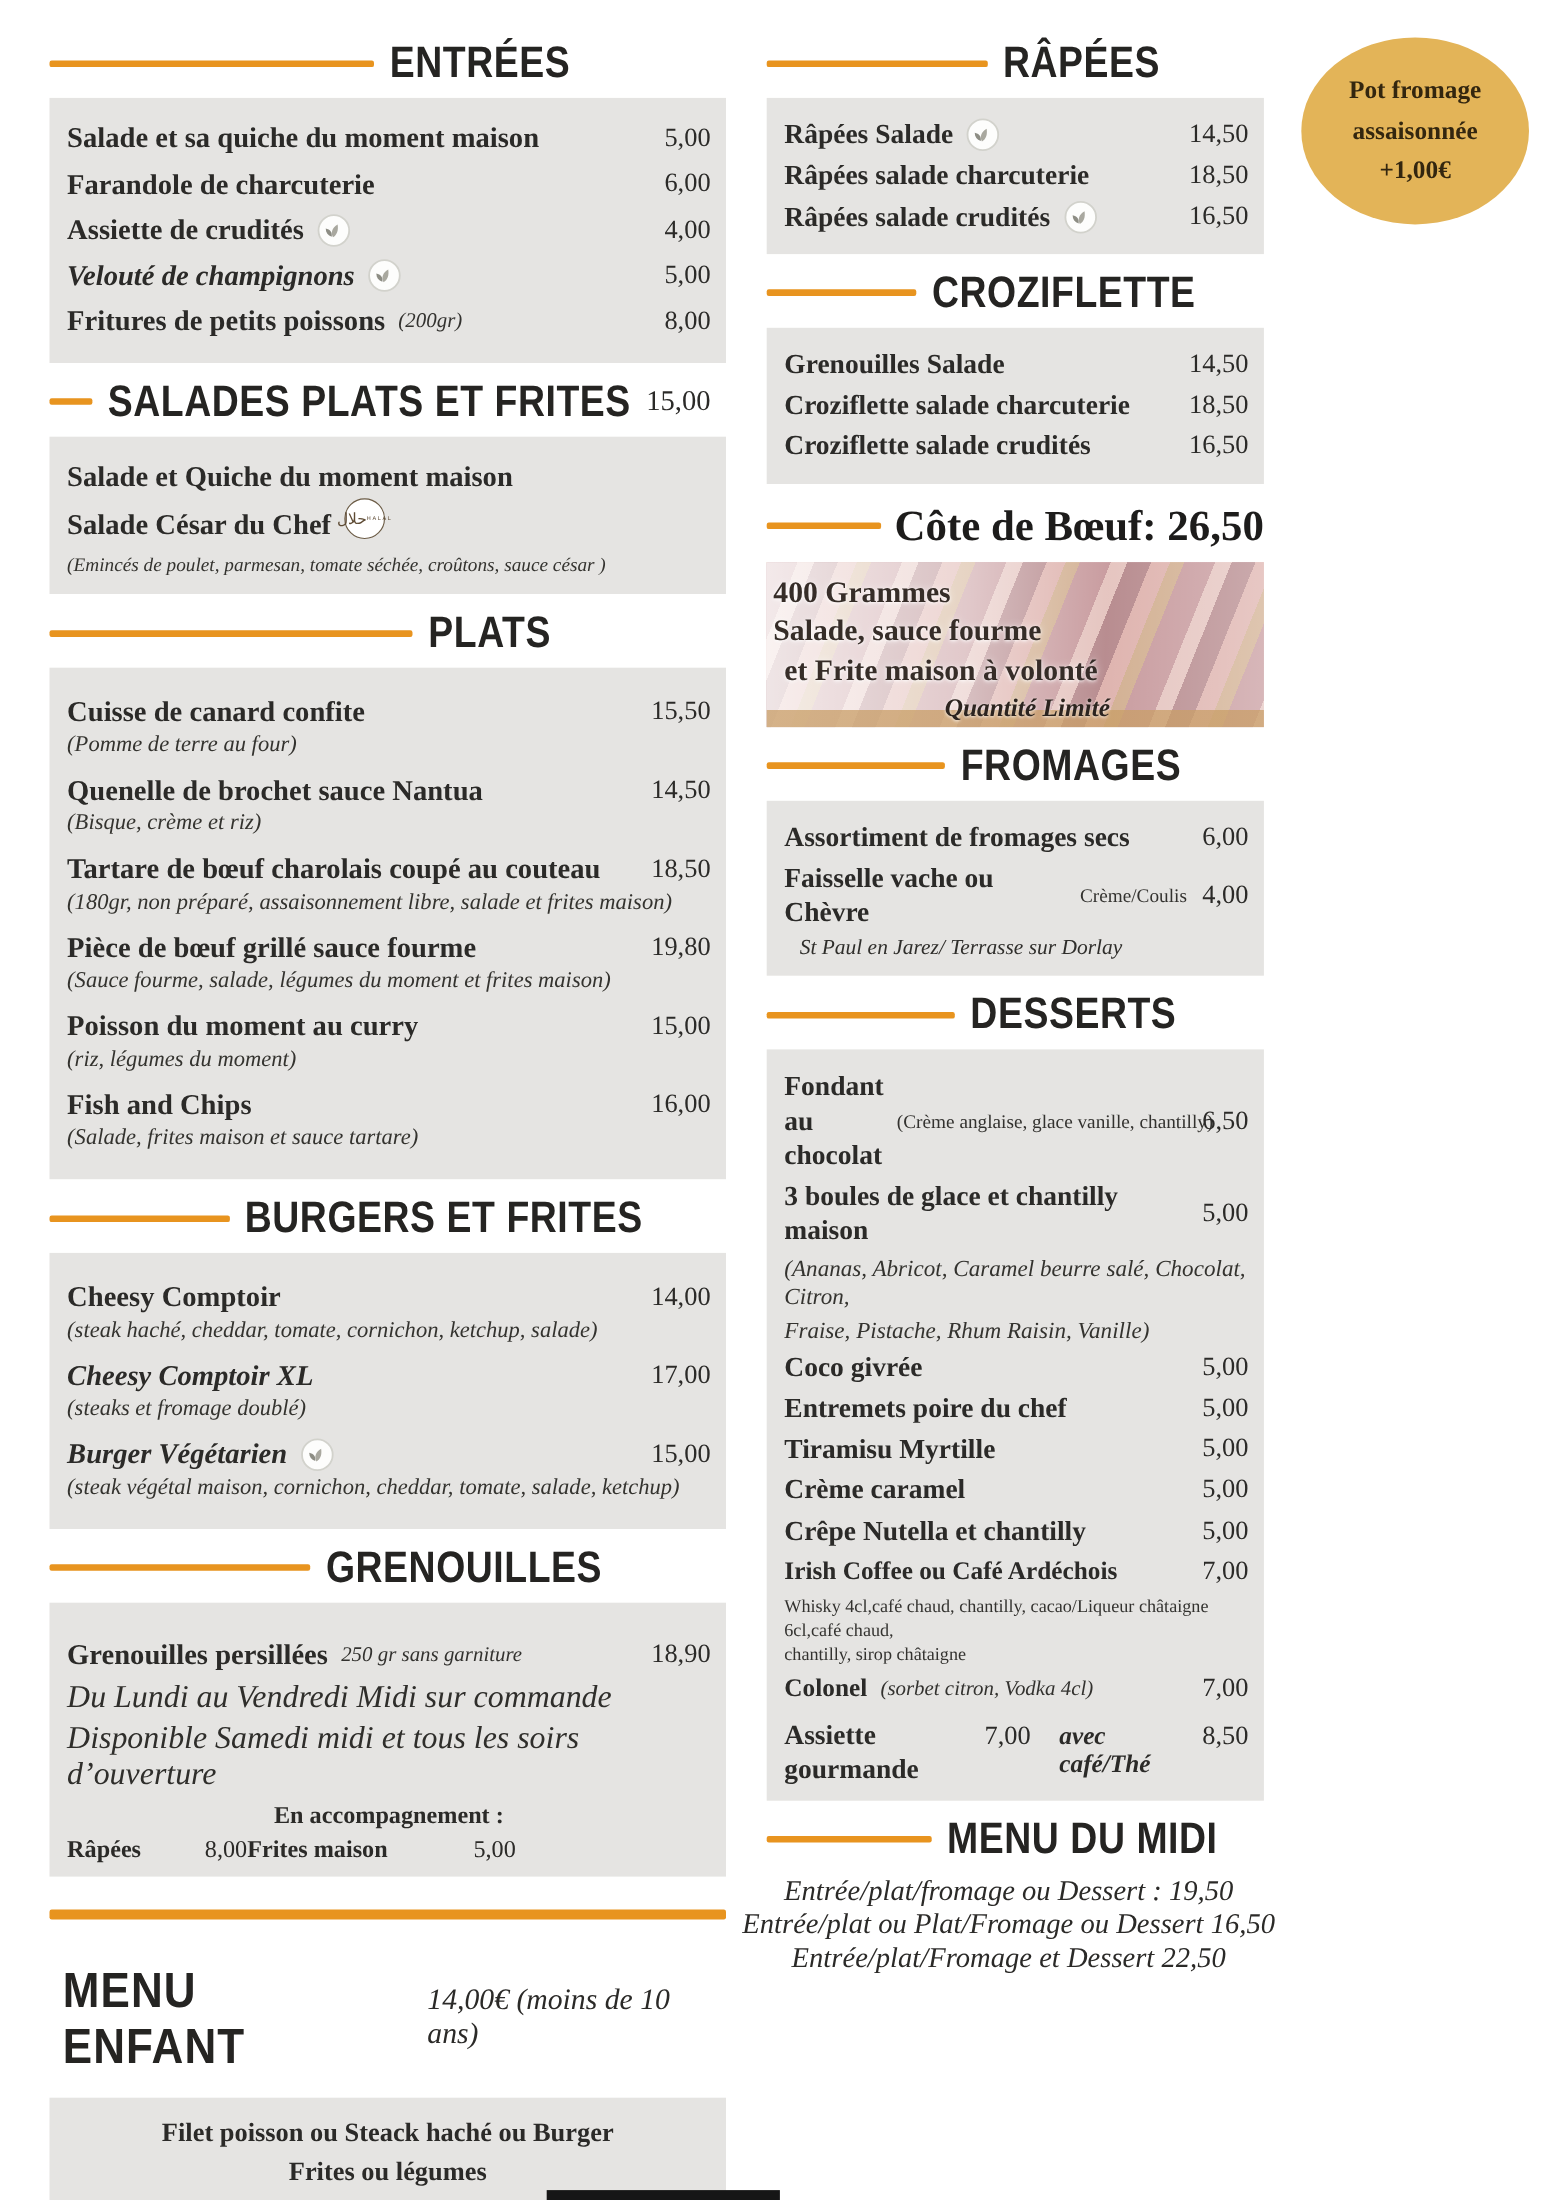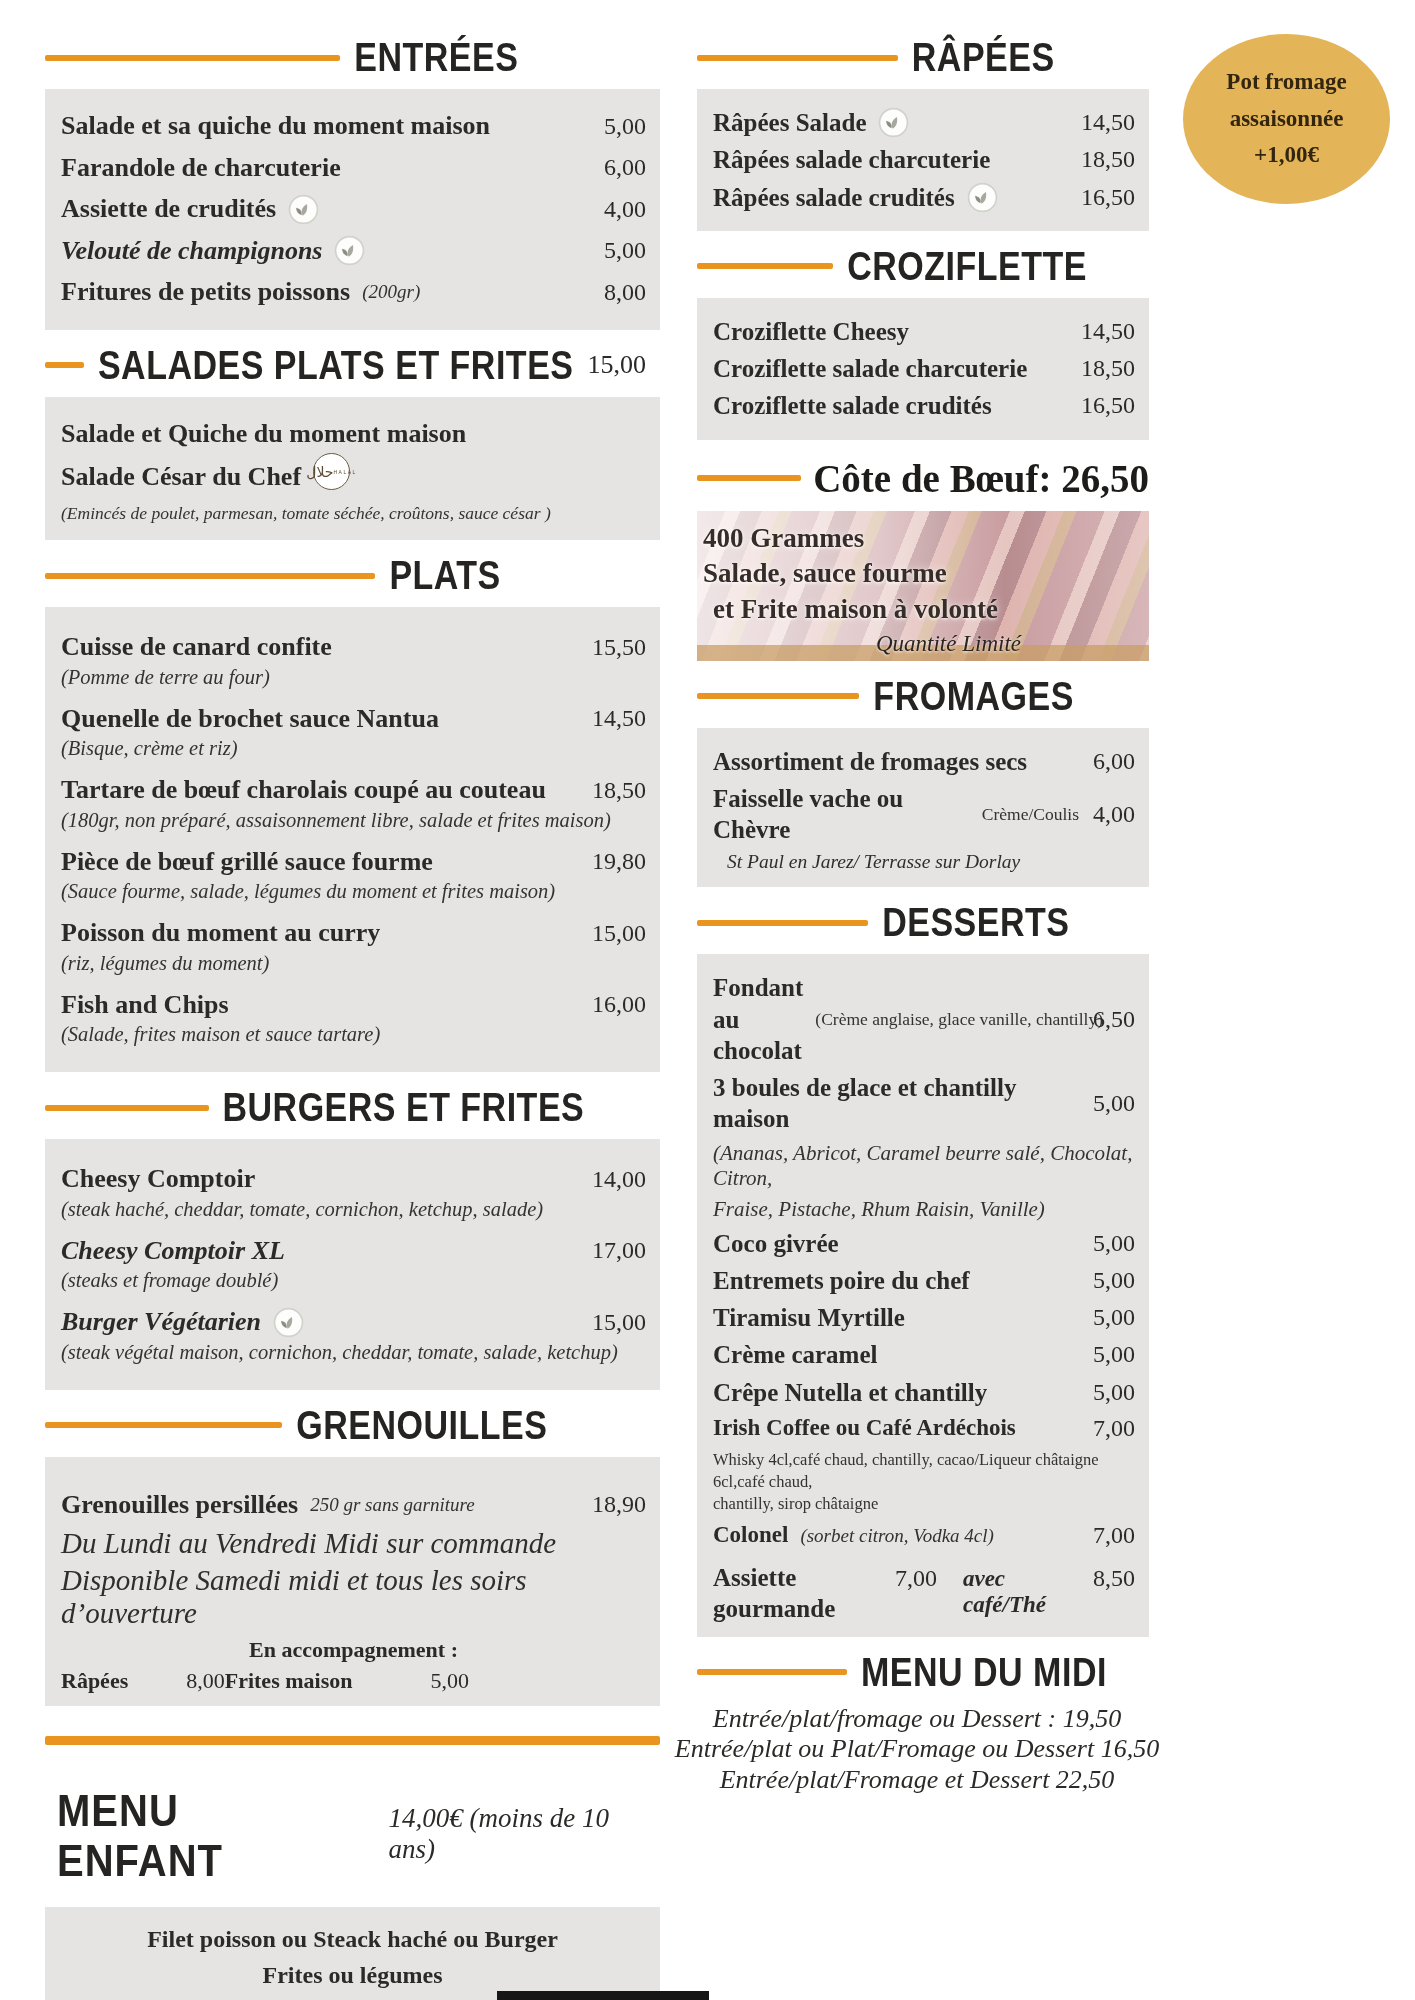--- a/index.html
+++ b/index.html
@@ -67,21 +67,21 @@
   .cote-head{display:flex;align-items:center;gap:12px;margin:16px 0 10px}
   .cote-title{font-weight:700;font-size:39px;color:#1d1c1b;white-space:nowrap}
   .cote-head .rule{flex:1}
   .cote-photo{position:relative;height:150px;padding:10px 0 0 6px;
     background:
       linear-gradient(to top, rgba(201,158,103,.75) 0 16px, rgba(255,255,255,0) 16px),
       linear-gradient(92deg, rgba(255,255,255,.82) 0%, rgba(255,255,255,.55) 40%, rgba(255,255,255,.18) 68%, rgba(255,255,255,.4) 100%),
       repeating-linear-gradient(112deg,#bd878b 0 26px,#e0b9b3 26px 40px,#a97478 40px 60px,#d8a49e 60px 76px,#c9a07c 76px 88px)}
   .cote-line{font-weight:700;font-size:27px;line-height:1.32;color:#362d28;
     text-shadow:0 1px 3px rgba(255,255,255,.9),0 0 8px rgba(255,255,255,.65)}
-  .cote-note{position:absolute;right:128px;bottom:4px;font-weight:400;font-style:italic;font-size:23px;
+  .cote-note{position:absolute;right:140px;bottom:4px;font-weight:700;font-style:italic;font-size:23px;
     color:#2c241f;text-shadow:0 1px 3px rgba(255,255,255,.9)}
 
   
   .hr{height:9px;background:#E8941F;margin:30px 0 0;border-radius:2px}
   .enfant-head{display:flex;align-items:baseline;gap:34px;margin:46px 0 26px 12px}
   .enfant-title{font-family:"Liberation Sans",sans-serif;font-weight:700;font-size:40px;color:#252422;
     transform:scaleY(1.12);transform-origin:left center;letter-spacing:1px}
   .enfant-price{font-style:italic;font-size:27px}
   .enfant-box{text-align:center;padding:14px 10px}
   .enfant-line{font-weight:700;font-size:24px;line-height:1.5}
@@ -354,21 +354,21 @@
         </div>
       </div>
     <div class="section" id="sec-croziflette">
         <div class="sec-head">
           <span class="rule"></span>
           <span class="sec-title">CROZIFLETTE</span>
         </div>
         <div class="box">
           <div class="mi">
             <span class="mi-left">
-              <span class="mi-name">Croziflette Cheesy</span>
+              <span class="mi-name">Grenouilles Salade</span>
             </span>
             <span class="price">14,50</span>
           </div>
           <div class="mi">
             <span class="mi-left">
               <span class="mi-name">Croziflette salade charcuterie</span>
             </span>
             <span class="price">18,50</span>
           </div>
           <div class="mi">

